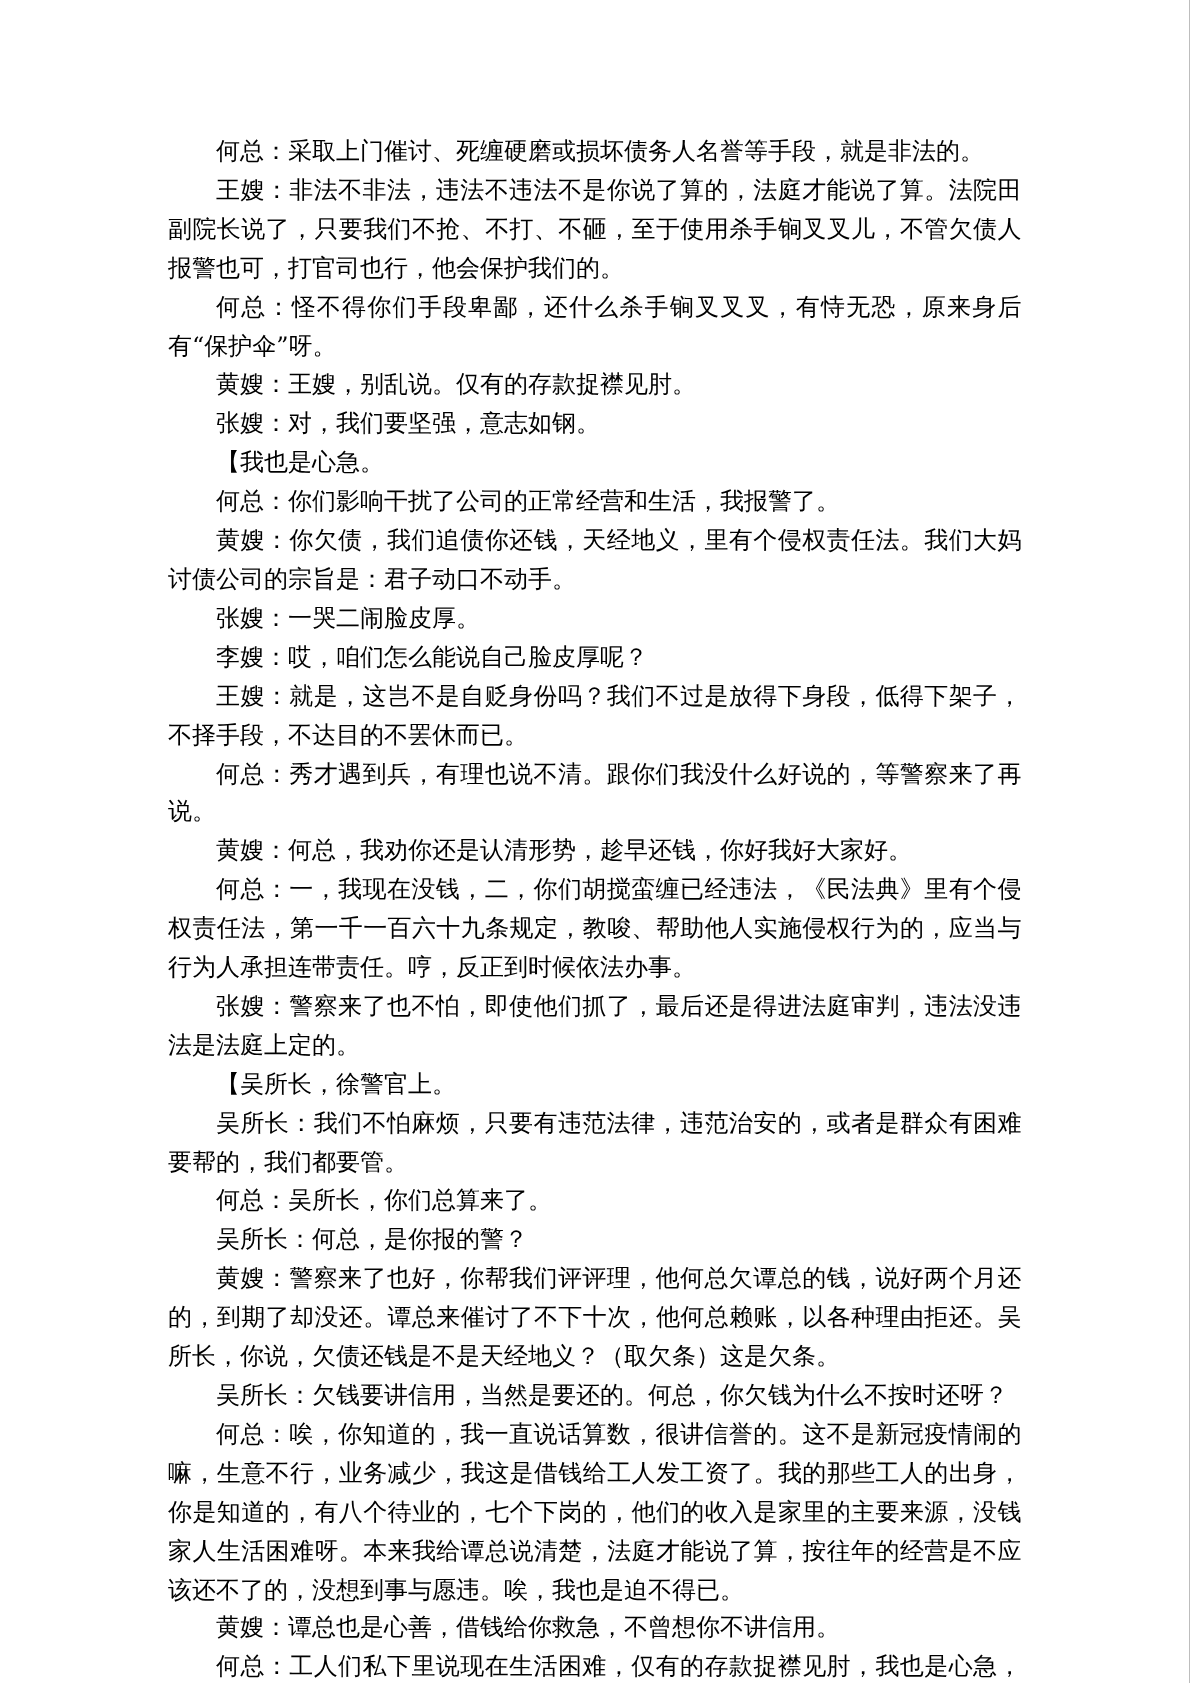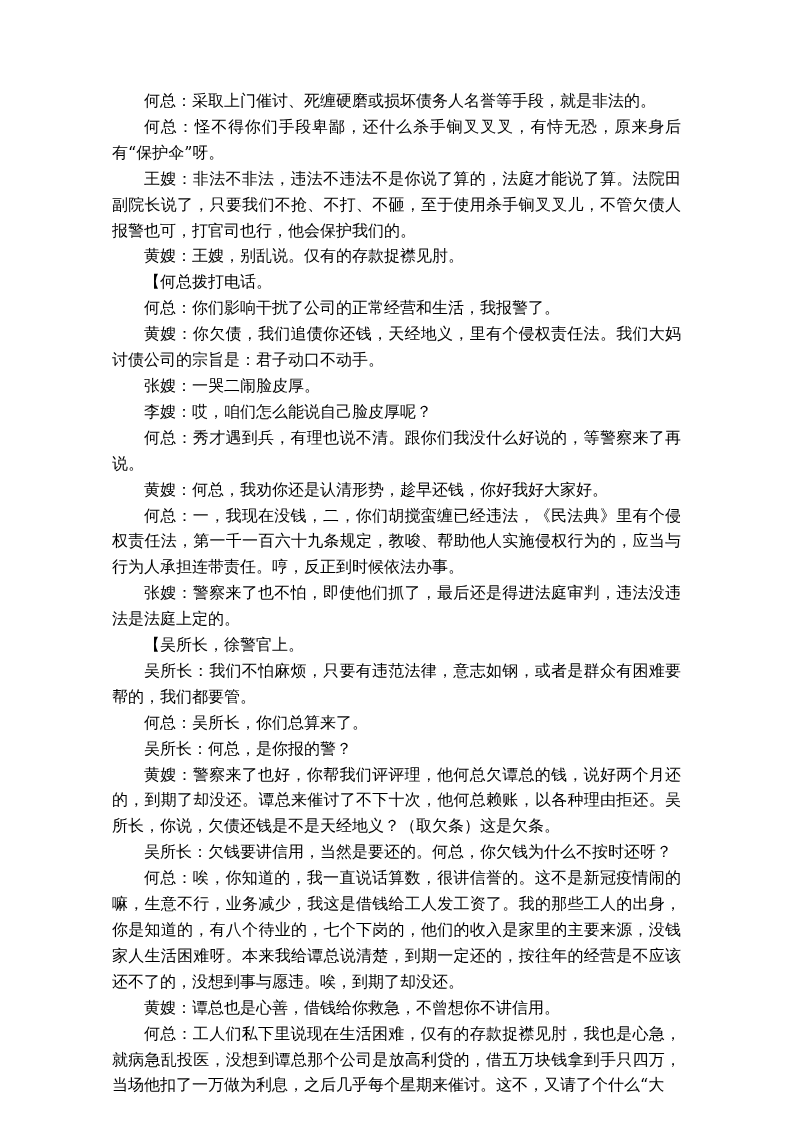--- a/index.html
+++ b/index.html
@@ -30,35 +30,37 @@
     white-space: pre-wrap;
     word-break: break-all;
   }
 </style>
 </head>
 <body>
 
 <div class="page">
   <div class="doc-body">
     <p class="para">何总：采取上门催讨、死缠硬磨或损坏债务人名誉等手段，就是非法的。</p>
+    <p class="para">王嫂：非法不非法，违法不违法不是你说了算的，法庭才能说了算。法院田副院长说了，只要我们不抢、不打、不砸，至于使用杀手锏叉叉儿，不管欠债人报警也可，打官司也行，他会保护我们的。</p>
     <p class="para">何总：怪不得你们手段卑鄙，还什么杀手锏叉叉叉，有恃无恐，原来身后有“保护伞”呀。</p>
-    <p class="para">王嫂：非法不非法，违法不违法不是你说了算的，法庭才能说了算。法院田副院长说了，只要我们不抢、不打、不砸，至于使用杀手锏叉叉儿，不管欠债人报警也可，打官司也行，他会保护我们的。</p>
     <p class="para">黄嫂：王嫂，别乱说。仅有的存款捉襟见肘。</p>
-    <p class="para">【何总拨打电话。</p>
+    <p class="para">张嫂：对，我们要坚强，意志如钢。</p>
+    <p class="para">【我也是心急。</p>
     <p class="para">何总：你们影响干扰了公司的正常经营和生活，我报警了。</p>
     <p class="para">黄嫂：你欠债，我们追债你还钱，天经地义，里有个侵权责任法。我们大妈讨债公司的宗旨是：君子动口不动手。</p>
     <p class="para">张嫂：一哭二闹脸皮厚。</p>
     <p class="para">李嫂：哎，咱们怎么能说自己脸皮厚呢？</p>
+    <p class="para">王嫂：就是，这岂不是自贬身份吗？我们不过是放得下身段，低得下架子，不择手段，不达目的不罢休而已。</p>
     <p class="para">何总：秀才遇到兵，有理也说不清。跟你们我没什么好说的，等警察来了再说。</p>
     <p class="para">黄嫂：何总，我劝你还是认清形势，趁早还钱，你好我好大家好。</p>
     <p class="para">何总：一，我现在没钱，二，你们胡搅蛮缠已经违法，《民法典》里有个侵权责任法，第一千一百六十九条规定，教唆、帮助他人实施侵权行为的，应当与行为人承担连带责任。哼，反正到时候依法办事。</p>
     <p class="para">张嫂：警察来了也不怕，即使他们抓了，最后还是得进法庭审判，违法没违法是法庭上定的。</p>
     <p class="para">【吴所长，徐警官上。</p>
-    <p class="para">吴所长：我们不怕麻烦，只要有违范法律，意志如钢，或者是群众有困难要帮的，我们都要管。</p>
+    <p class="para">吴所长：我们不怕麻烦，只要有违范法律，违范治安的，或者是群众有困难要帮的，我们都要管。</p>
     <p class="para">何总：吴所长，你们总算来了。</p>
     <p class="para">吴所长：何总，是你报的警？</p>
     <p class="para">黄嫂：警察来了也好，你帮我们评评理，他何总欠谭总的钱，说好两个月还的，到期了却没还。谭总来催讨了不下十次，他何总赖账，以各种理由拒还。吴所长，你说，欠债还钱是不是天经地义？（取欠条）这是欠条。</p>
     <p class="para">吴所长：欠钱要讲信用，当然是要还的。何总，你欠钱为什么不按时还呀？</p>
-    <p class="para">何总：唉，你知道的，我一直说话算数，很讲信誉的。这不是新冠疫情闹的嘛，生意不行，业务减少，我这是借钱给工人发工资了。我的那些工人的出身，你是知道的，有八个待业的，七个下岗的，他们的收入是家里的主要来源，没钱家人生活困难呀。本来我给谭总说清楚，到期一定还的，按往年的经营是不应该还不了的，没想到事与愿违。唉，到期了却没还。</p>
+    <p class="para">何总：唉，你知道的，我一直说话算数，很讲信誉的。这不是新冠疫情闹的嘛，生意不行，业务减少，我这是借钱给工人发工资了。我的那些工人的出身，你是知道的，有八个待业的，七个下岗的，他们的收入是家里的主要来源，没钱家人生活困难呀。本来我给谭总说清楚，法庭才能说了算，按往年的经营是不应该还不了的，没想到事与愿违。唉，我也是迫不得已。</p>
     <p class="para">黄嫂：谭总也是心善，借钱给你救急，不曾想你不讲信用。</p>
     <p class="para">何总：工人们私下里说现在生活困难，仅有的存款捉襟见肘，我也是心急，就病急乱投医，没想到谭总那个公司是放高利贷的，借五万块钱拿到手只四万，当场他扣了一万做为利息，之后几乎每个星期来催讨。这不，又请了个什么“大</p>
   </div>
 </div>
 
 </body></html>

